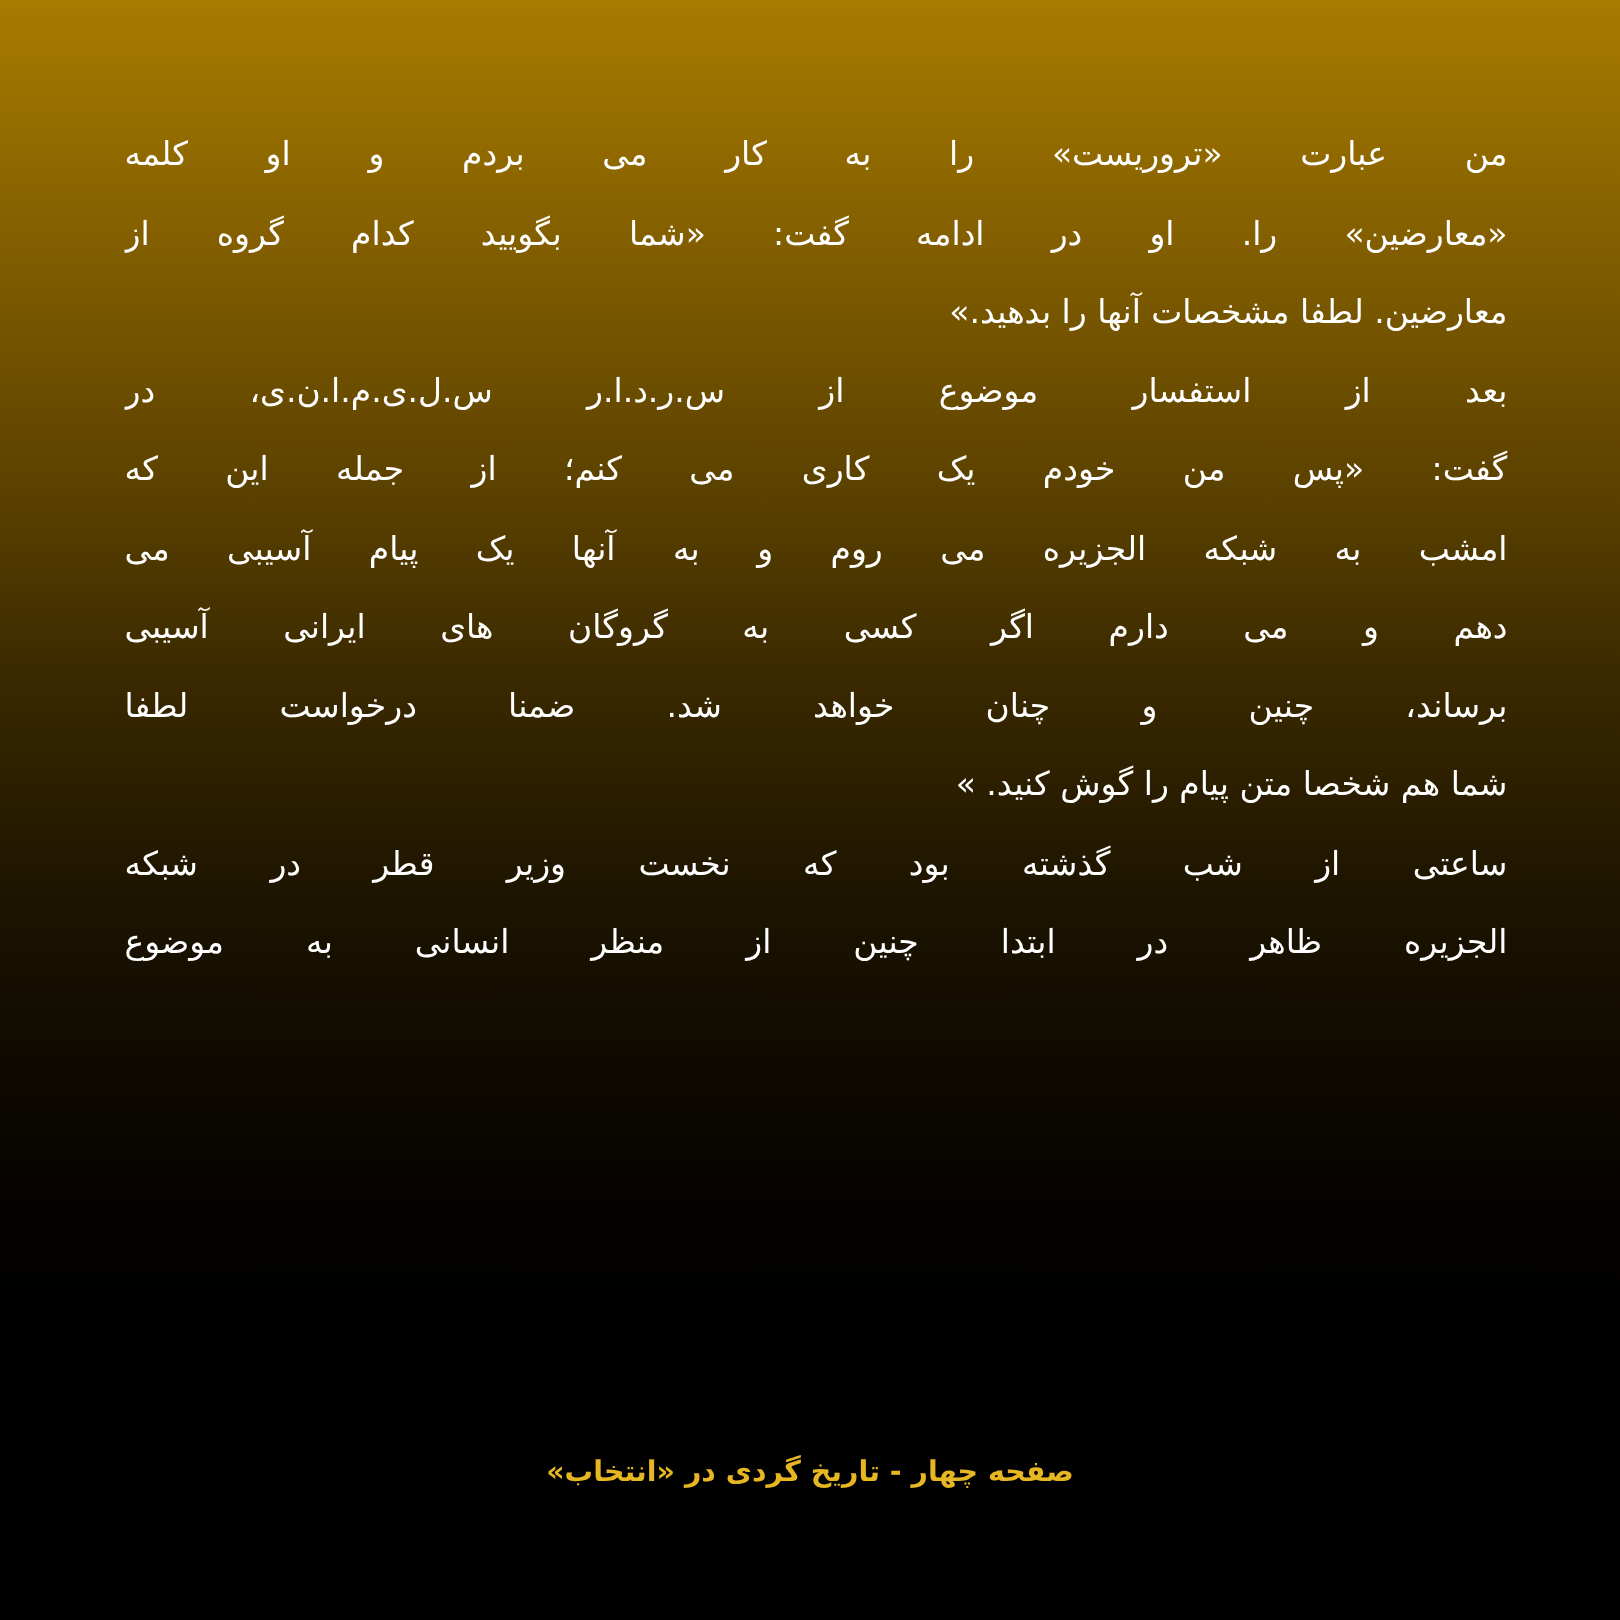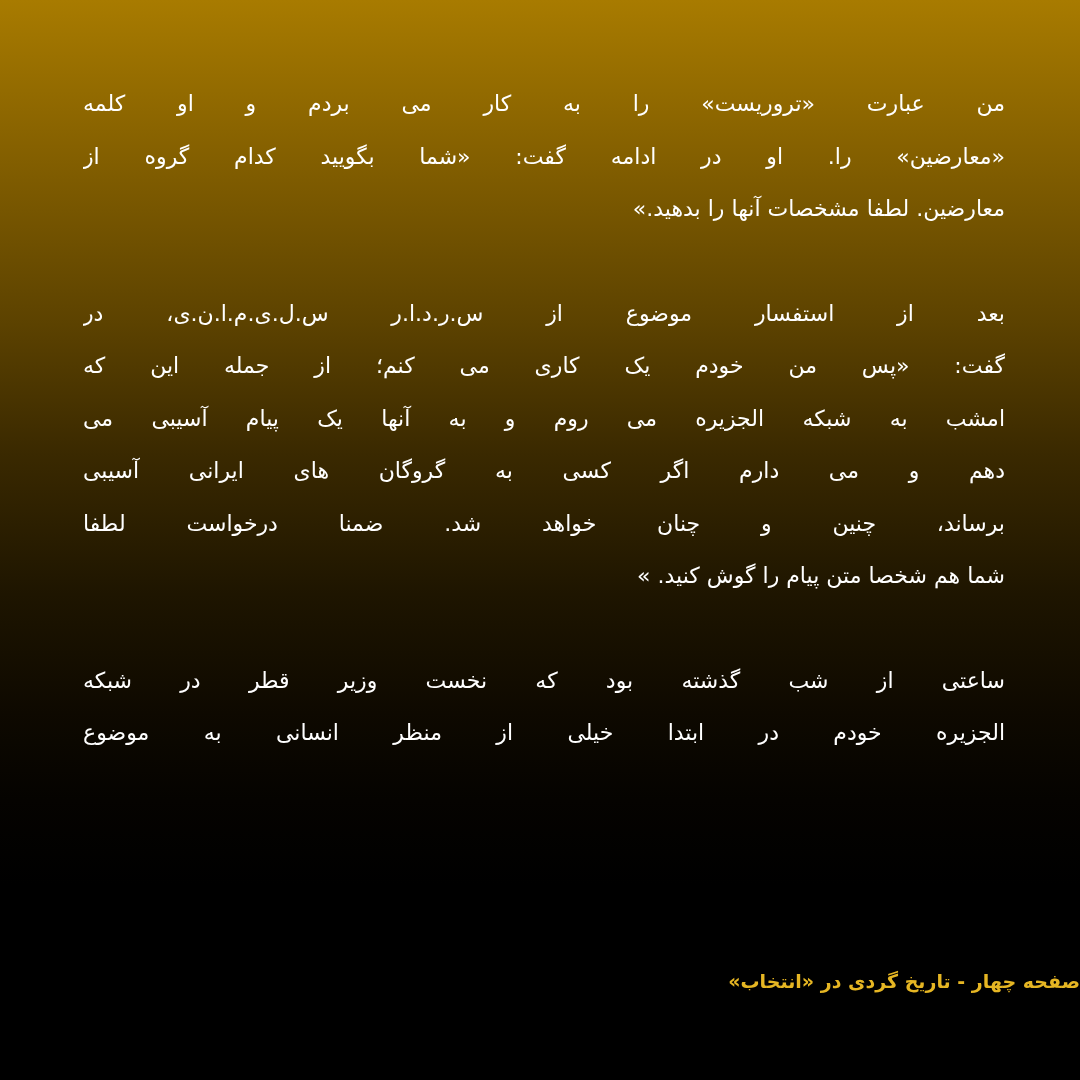--- a/index.html
+++ b/index.html
@@ -33,38 +33,37 @@
     }
     .para {
       margin: 0;
       font-size: 22px;
       line-height: 52.5px;
       text-align: justify;
       text-align-last: right;
       direction: rtl;
     }
     .para + .para {
-      margin-top: 52px;
     }
     .line {
       display: block;
       text-align: justify;
       text-align-last: justify;
       white-space: nowrap;
       overflow: hidden;
     }
     .line.last {
       text-align-last: right;
     }
     .footer {
       position: absolute;
       left: 0;
       right: 0;
       top: 970px;
-      text-align: right;
+      text-align: center;
       direction: rtl;
       color: #e6b623;
       font-size: 19px;
       font-weight: bold;
       font-family: "DejaVu Sans", sans-serif;
     }
   </style>
 </head>
 <body>
 
@@ -77,17 +76,17 @@
   <p class="para">
     <span class="line">بعد از استفسار موضوع از س.ر.د.ا.ر س.ل.ی.م.ا.ن.ی، در</span>
     <span class="line">گفت: «پس من خودم یک کاری می کنم؛ از جمله این که</span>
     <span class="line">امشب به شبکه الجزیره می روم و به آنها یک پیام آسیبی می</span>
     <span class="line">دهم و می دارم اگر کسی به گروگان های ایرانی آسیبی</span>
     <span class="line">برساند، چنین و چنان خواهد شد. ضمنا درخواست لطفا</span>
     <span class="line last">شما هم شخصا متن پیام را گوش کنید. »</span>
   </p>
   <p class="para">
     <span class="line">ساعتی از شب گذشته بود که نخست وزیر قطر در شبکه</span>
-    <span class="line">الجزیره خودم در ابتدا خیلی از منظر انسانی به موضوع</span>
+    <span class="line">الجزیره ظاهر در ابتدا چنین از منظر انسانی به موضوع</span>
   </p>
 </main>
 
 <footer class="footer">صفحه چهار - تاریخ گردی در «انتخاب»</footer>
 
 </body></html>

